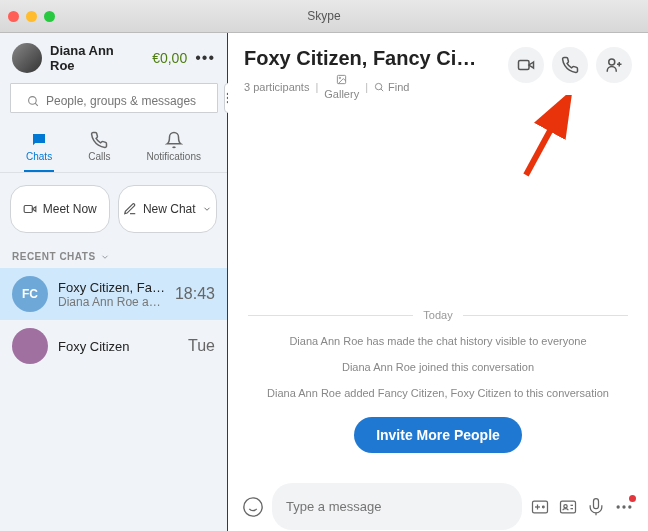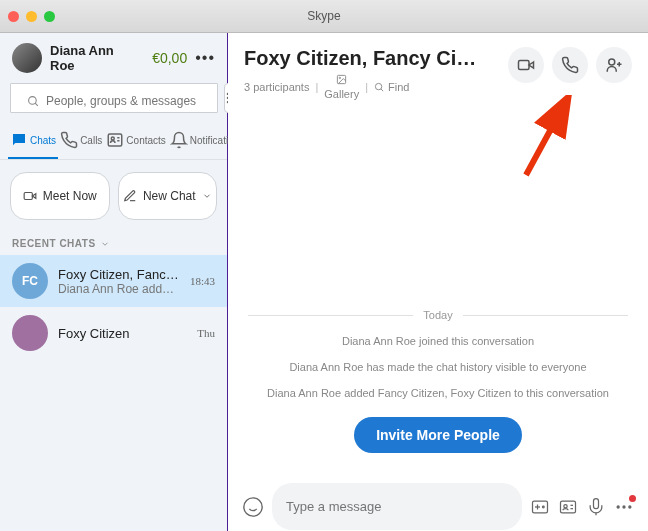--- a/index.html
+++ b/index.html
@@ -14,32 +14,32 @@
 .userrow { display:flex; align-items:center; padding:10px 12px 6px; gap:8px; }
 .avatar { width:30px; height:30px; border-radius:50%; background:linear-gradient(135deg,#888,#333); flex-shrink:0; }
 .uname { font-size:13px; font-weight:600; color:#222; }
 .ubal { font-size:14px; color:#4d7c0f; margin-left:12px;}
 .moredots { margin-left:auto; font-size:16px; color:#333; letter-spacing:1px; cursor:pointer; }
 .searchrow { display:flex; gap:6px; padding:4px 10px 8px; }
 .searchbox { flex:1; display:flex; align-items:flex-end; background:#fff; border:1px solid #ccd0d4; border-radius:1px; padding:4px 16px; gap:6px; }
 .searchbox input { border:none; outline:none; font-size:12px; flex:1; color:#555; background:transparent; }
 .dial { width:30px; height:30px; background:#fff; border:1px solid #ccd0d4; border-radius:4px; display:flex; align-items:center; justify-content:center; cursor:pointer; }
 .tabs { display:flex; justify-content:space-around; padding:6px 8px 0; border-bottom:1px solid #dde1e5;}
-.tab { display:flex; align-items:center; gap:2px; padding:4px 2px 8px; font-size:10px; color:#666; cursor:pointer; border-bottom:2px solid transparent;}
+.tab { display:flex; flex-direction:column; align-items:center; gap:2px; padding:4px 2px 8px; font-size:10px; color:#666; cursor:pointer; border-bottom:2px solid transparent;}
 .tab.active { color:#0078d4; border-bottom-color:#0078d4;}
 .btnrow { display:flex; gap:8px; padding:12px 10px; }
 .pillbtn { flex:1; background:#fff; border:1px solid #d0d4d8; border-radius:16px; padding:16px 4px; font-size:12px; color:#333; display:flex; align-items:center; justify-content:center; gap:6px; cursor:pointer;}
 .recenthdr { font-size:10px; font-weight:700; color:#888; padding:6px 12px; letter-spacing:.5px; display:flex; align-items:center; gap:4px;}
 .chatitem { display:flex; align-items:center; padding:8px 12px; gap:10px; cursor:pointer;}
 .chatitem.sel { background:#cfe8fb; }
 .ciavatar { width:36px; height:36px; border-radius:50%; flex-shrink:0; display:flex; align-items:center; justify-content:center; font-size:12px; font-weight:600; color:#fff;text-align:center;}
 .citxt { flex:1; min-width:0; }
 .cititle { font-size:13px; color:#222; white-space:nowrap; overflow:hidden; text-overflow:ellipsis;}
 .cisub { font-size:12px; color:#777; white-space:nowrap; overflow:hidden; text-overflow:ellipsis;}
-.citime { font-size:11px; color:#666; flex-shrink:0;font-family:Liberation Serif, serif;}
+.citime { font-size:16px; color:#666; flex-shrink:0;}
 .main { flex:1; display:flex; flex-direction:column; background:#fff; position:relative;}
 .mhdr { padding:14px 16px 10px; display:flex; align-items:flex-start; gap:8px;}
 .mhl { flex:1; min-width:0;}
 .mtitle { font-size:20px; font-weight:700; color:#222; white-space:nowrap; overflow:hidden; text-overflow:ellipsis;}
 .msub { font-size:11px; color:#888; margin-top:4px; display:flex; align-items:center; gap:6px;}
 .msub .sep { color:#bbb; }
 .circbtn { width:36px; height:36px; border-radius:50%; background:#f0f2f4; display:flex; align-items:center; justify-content:center; cursor:pointer; color:#555; flex-shrink:0;}
 .mbody { flex:1; display:flex; flex-direction:column; justify-content:flex-end; align-items:center; padding:10px 20px; gap:14px; overflow:hidden;}
 .daylabel { display:flex; align-items:center; width:100%; gap:10px; }
 .daylabel::before,.daylabel::after { content:""; flex:1; height:1px; background:#e0e0e0;}
@@ -106,30 +106,20 @@
         <span>Chats</span>
       </div>
       <div class="tab">
         <svg width="18" height="18" viewBox="0 0 24 24" fill="none" stroke="#666" stroke-width="2">
             <path d="M22 16.92v3a2 2 0 0 1-2.18 2 19.79 19.79 0 0 1-8.63-3.07 19.5 19.5 0 0 1-6-6A19.79 19.79 0 0 1 2.12 4.18 2 2 0 0 1 4.11 2h3a2 2 0 0 1 2 1.72c.13.96.36 1.9.7 2.81a2 2 0 0 1-.45 2.11L8.09 9.91a16 16 0 0 0 6 6l1.27-1.27a2 2 0 0 1 2.11-.45c.91.34 1.85.57 2.81.7A2 2 0 0 1 22 16.92z"></path>
           </svg>
         <span>Calls</span>
       </div>
       <div class="tab">
         <svg width="18" height="18" viewBox="0 0 24 24" fill="none" stroke="#666" stroke-width="2">
-            <rect x="3" y="4" width="18" height="16" rx="2"></rect>
-            <circle cx="9" cy="10" r="2"></circle>
-            <path d="M6 16c0-1.5 1.5-3 3-3s3 1.5 3 3"></path>
-            <line x1="15" y1="9" x2="18" y2="9"></line>
-            <line x1="15" y1="13" x2="18" y2="13"></line>
-          </svg>
-        <span>Contacts</span>
-      </div>
-      <div class="tab">
-        <svg width="18" height="18" viewBox="0 0 24 24" fill="none" stroke="#666" stroke-width="2">
             <path d="M18 8A6 6 0 0 0 6 8c0 7-3 9-3 9h18s-3-2-3-9"></path>
             <path d="M13.73 21a2 2 0 0 1-3.46 0"></path>
           </svg>
         <span>Notifications</span>
       </div>
     </div>
     <div class="btnrow">
       <div class="pillbtn">
         <svg width="14" height="14" viewBox="0 0 24 24" fill="none" stroke="#555" stroke-width="2">
             <rect x="2" y="6" width="14" height="12" rx="2"></rect>
@@ -161,21 +151,21 @@
             <div class="cititle">Foxy Citizen, Fancy Citizen</div>
             <div class="cisub">Diana Ann Roe added Fancy …</div>
           </div>
     <div class="citime">18:43</div>
         </div>
         <div class="chatitem">
           <div class="ciavatar" style="background:#a070a0"></div>
     <div class="citxt">
             <div class="cititle">Foxy Citizen</div>
           </div>
-    <div class="citime">Thu</div>
+    <div class="citime">Tue</div>
         </div>
       </div>
   </div>
 
   <div class="main">
     <div class="mhdr">
       <div class="mhl">
         <div class="mtitle">Foxy Citizen, Fancy Ci…</div>
         <div class="msub">
           <span>3 participants</span>
@@ -217,22 +207,22 @@
             <line x1="16" y1="11" x2="22" y2="11"></line>
           </svg>
       </div>
     </div>
 
     <div class="mbody">
       <div class="daylabel">
           <span>Today</span>
         </div>
       <div id="sysmsgs" style="display:flex;flex-direction:column;gap:14px;align-items:center;">
+          <div class="sysmsg">Diana Ann Roe has made the chat history visible to everyone</div>
           <div class="sysmsg">Diana Ann Roe joined this conversation</div>
-          <div class="sysmsg">Diana Ann Roe has made the chat history visible to everyone</div>
           <div class="sysmsg">Diana Ann Roe added Fancy Citizen, Foxy Citizen to this conversation</div>
         </div>
       <button class="invitebtn">Invite More People</button>
     </div>
 
     <div class="composer">
       <span class="cicon">
         <svg width="22" height="22" viewBox="0 0 24 24" fill="none" stroke="#666" stroke-width="1.5">
             <circle cx="12" cy="12" r="10"></circle>
             <path d="M8 14s1.5 2 4 2 4-2 4-2"></path>

